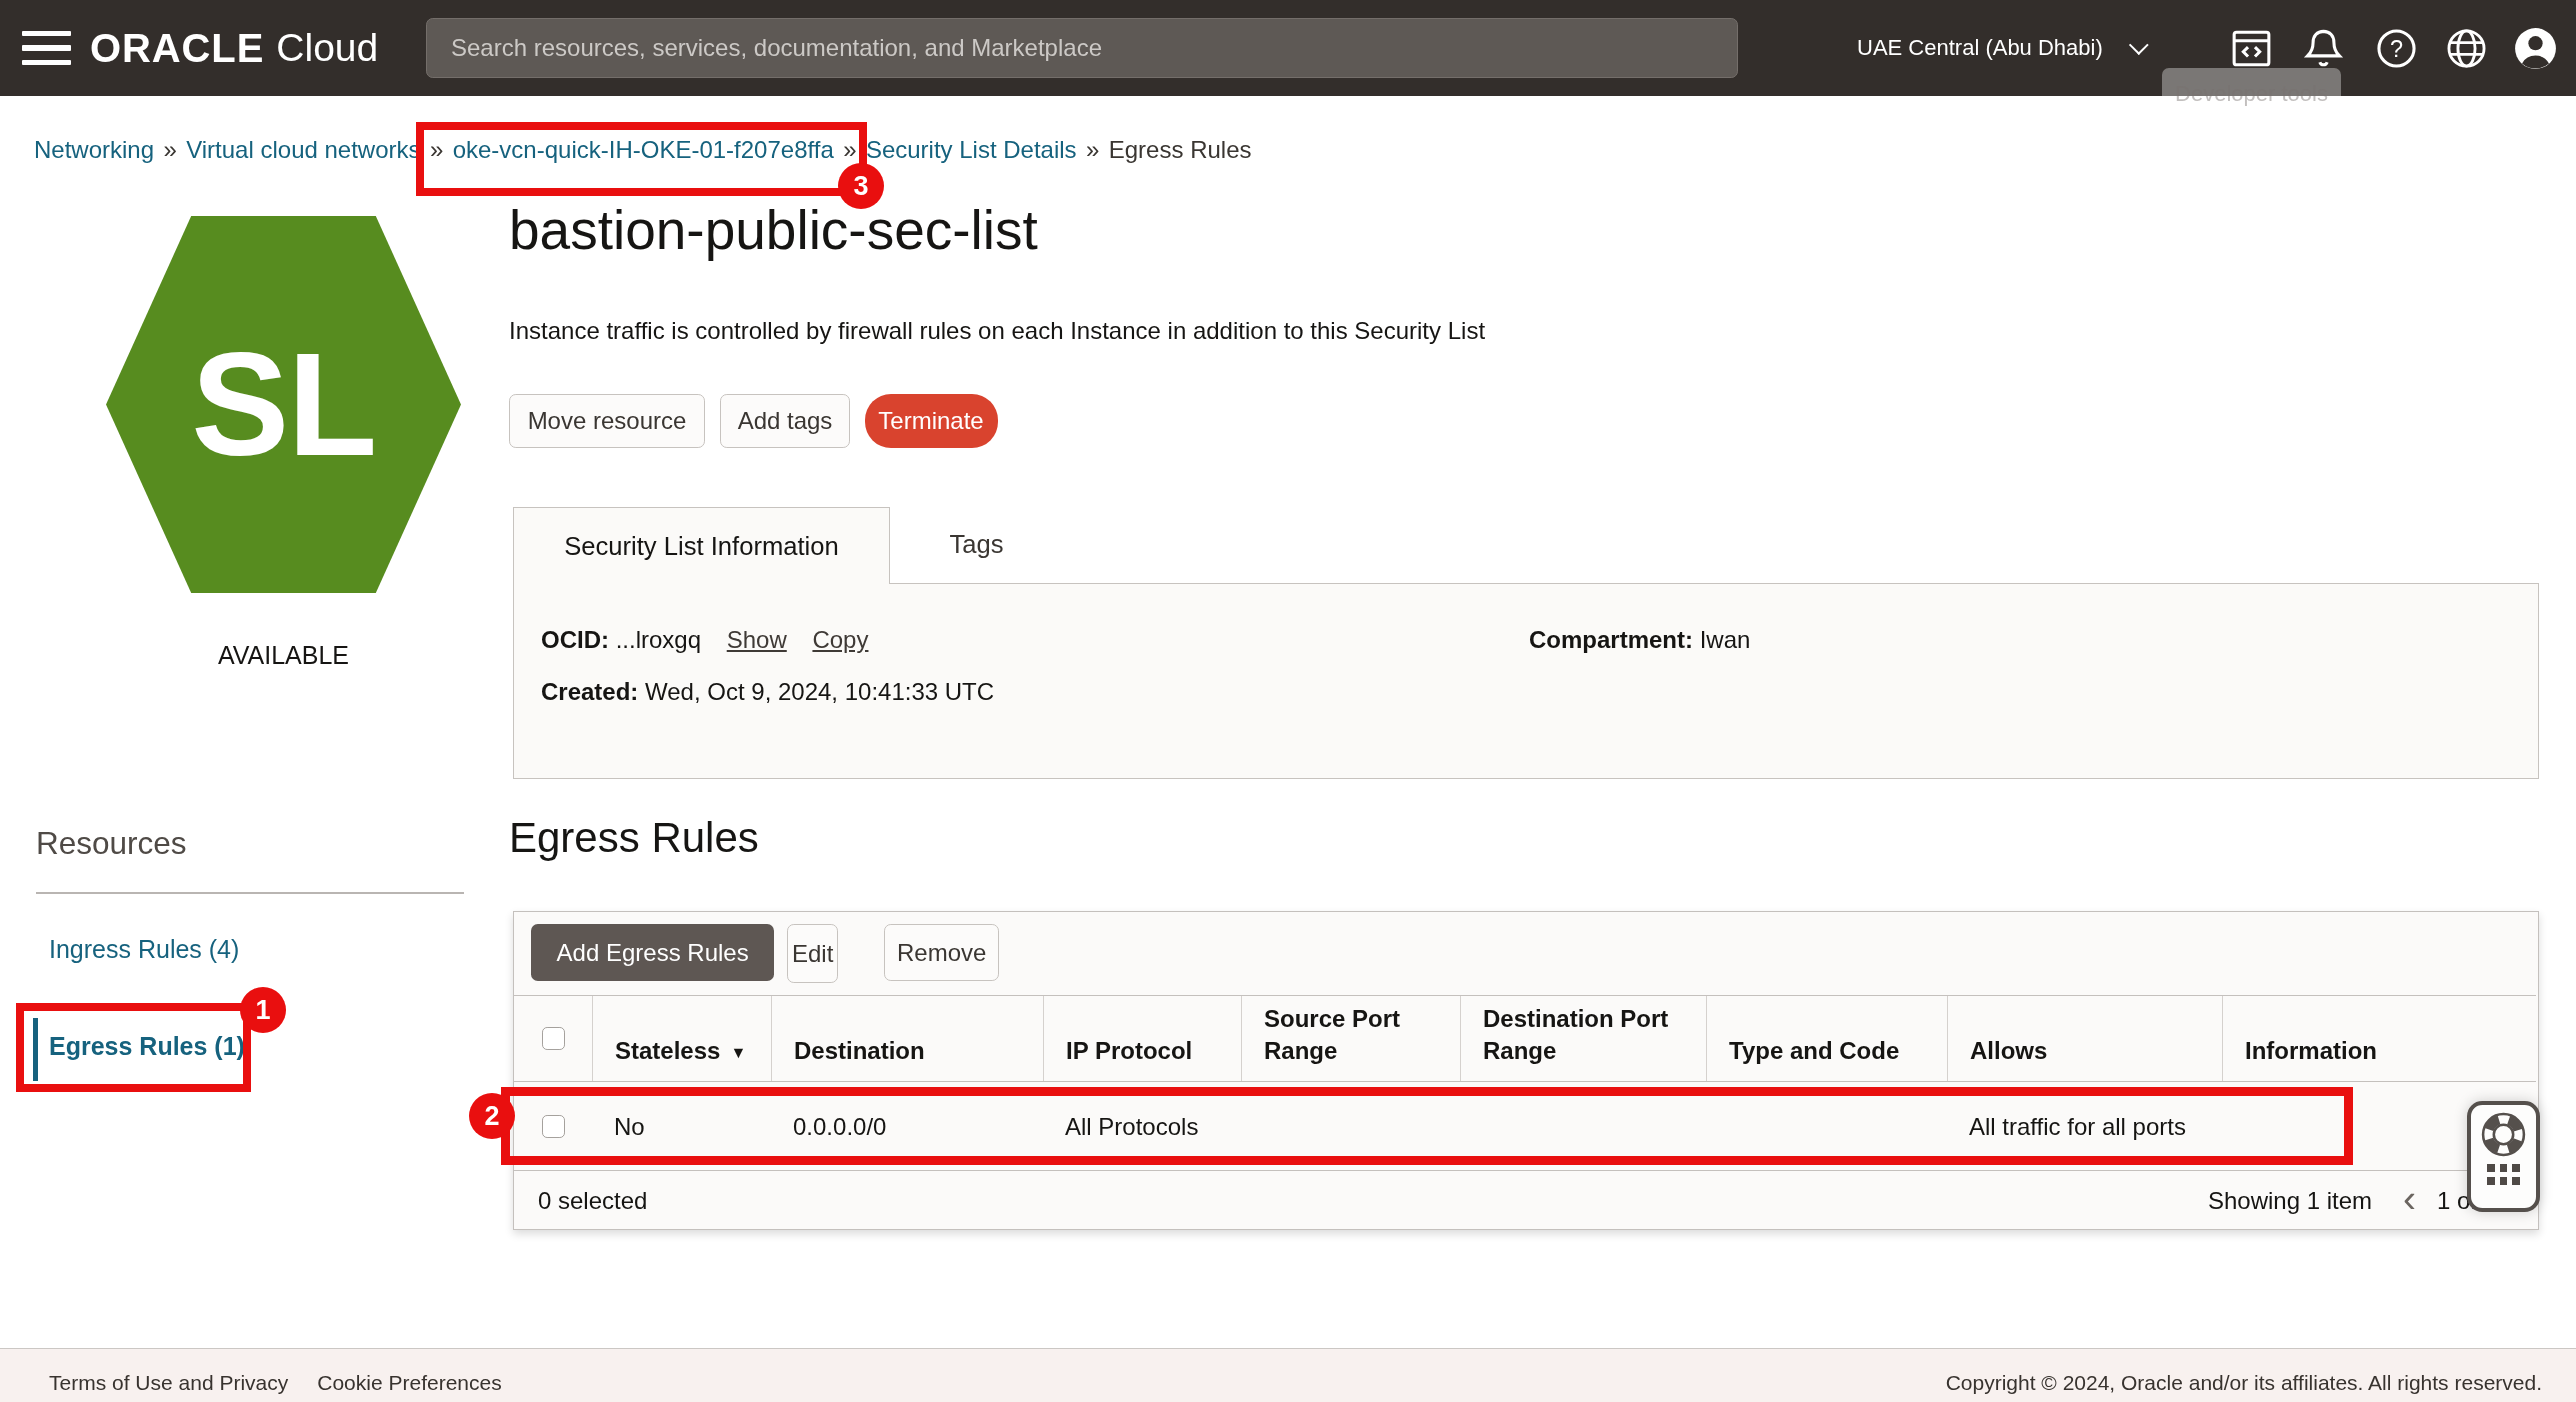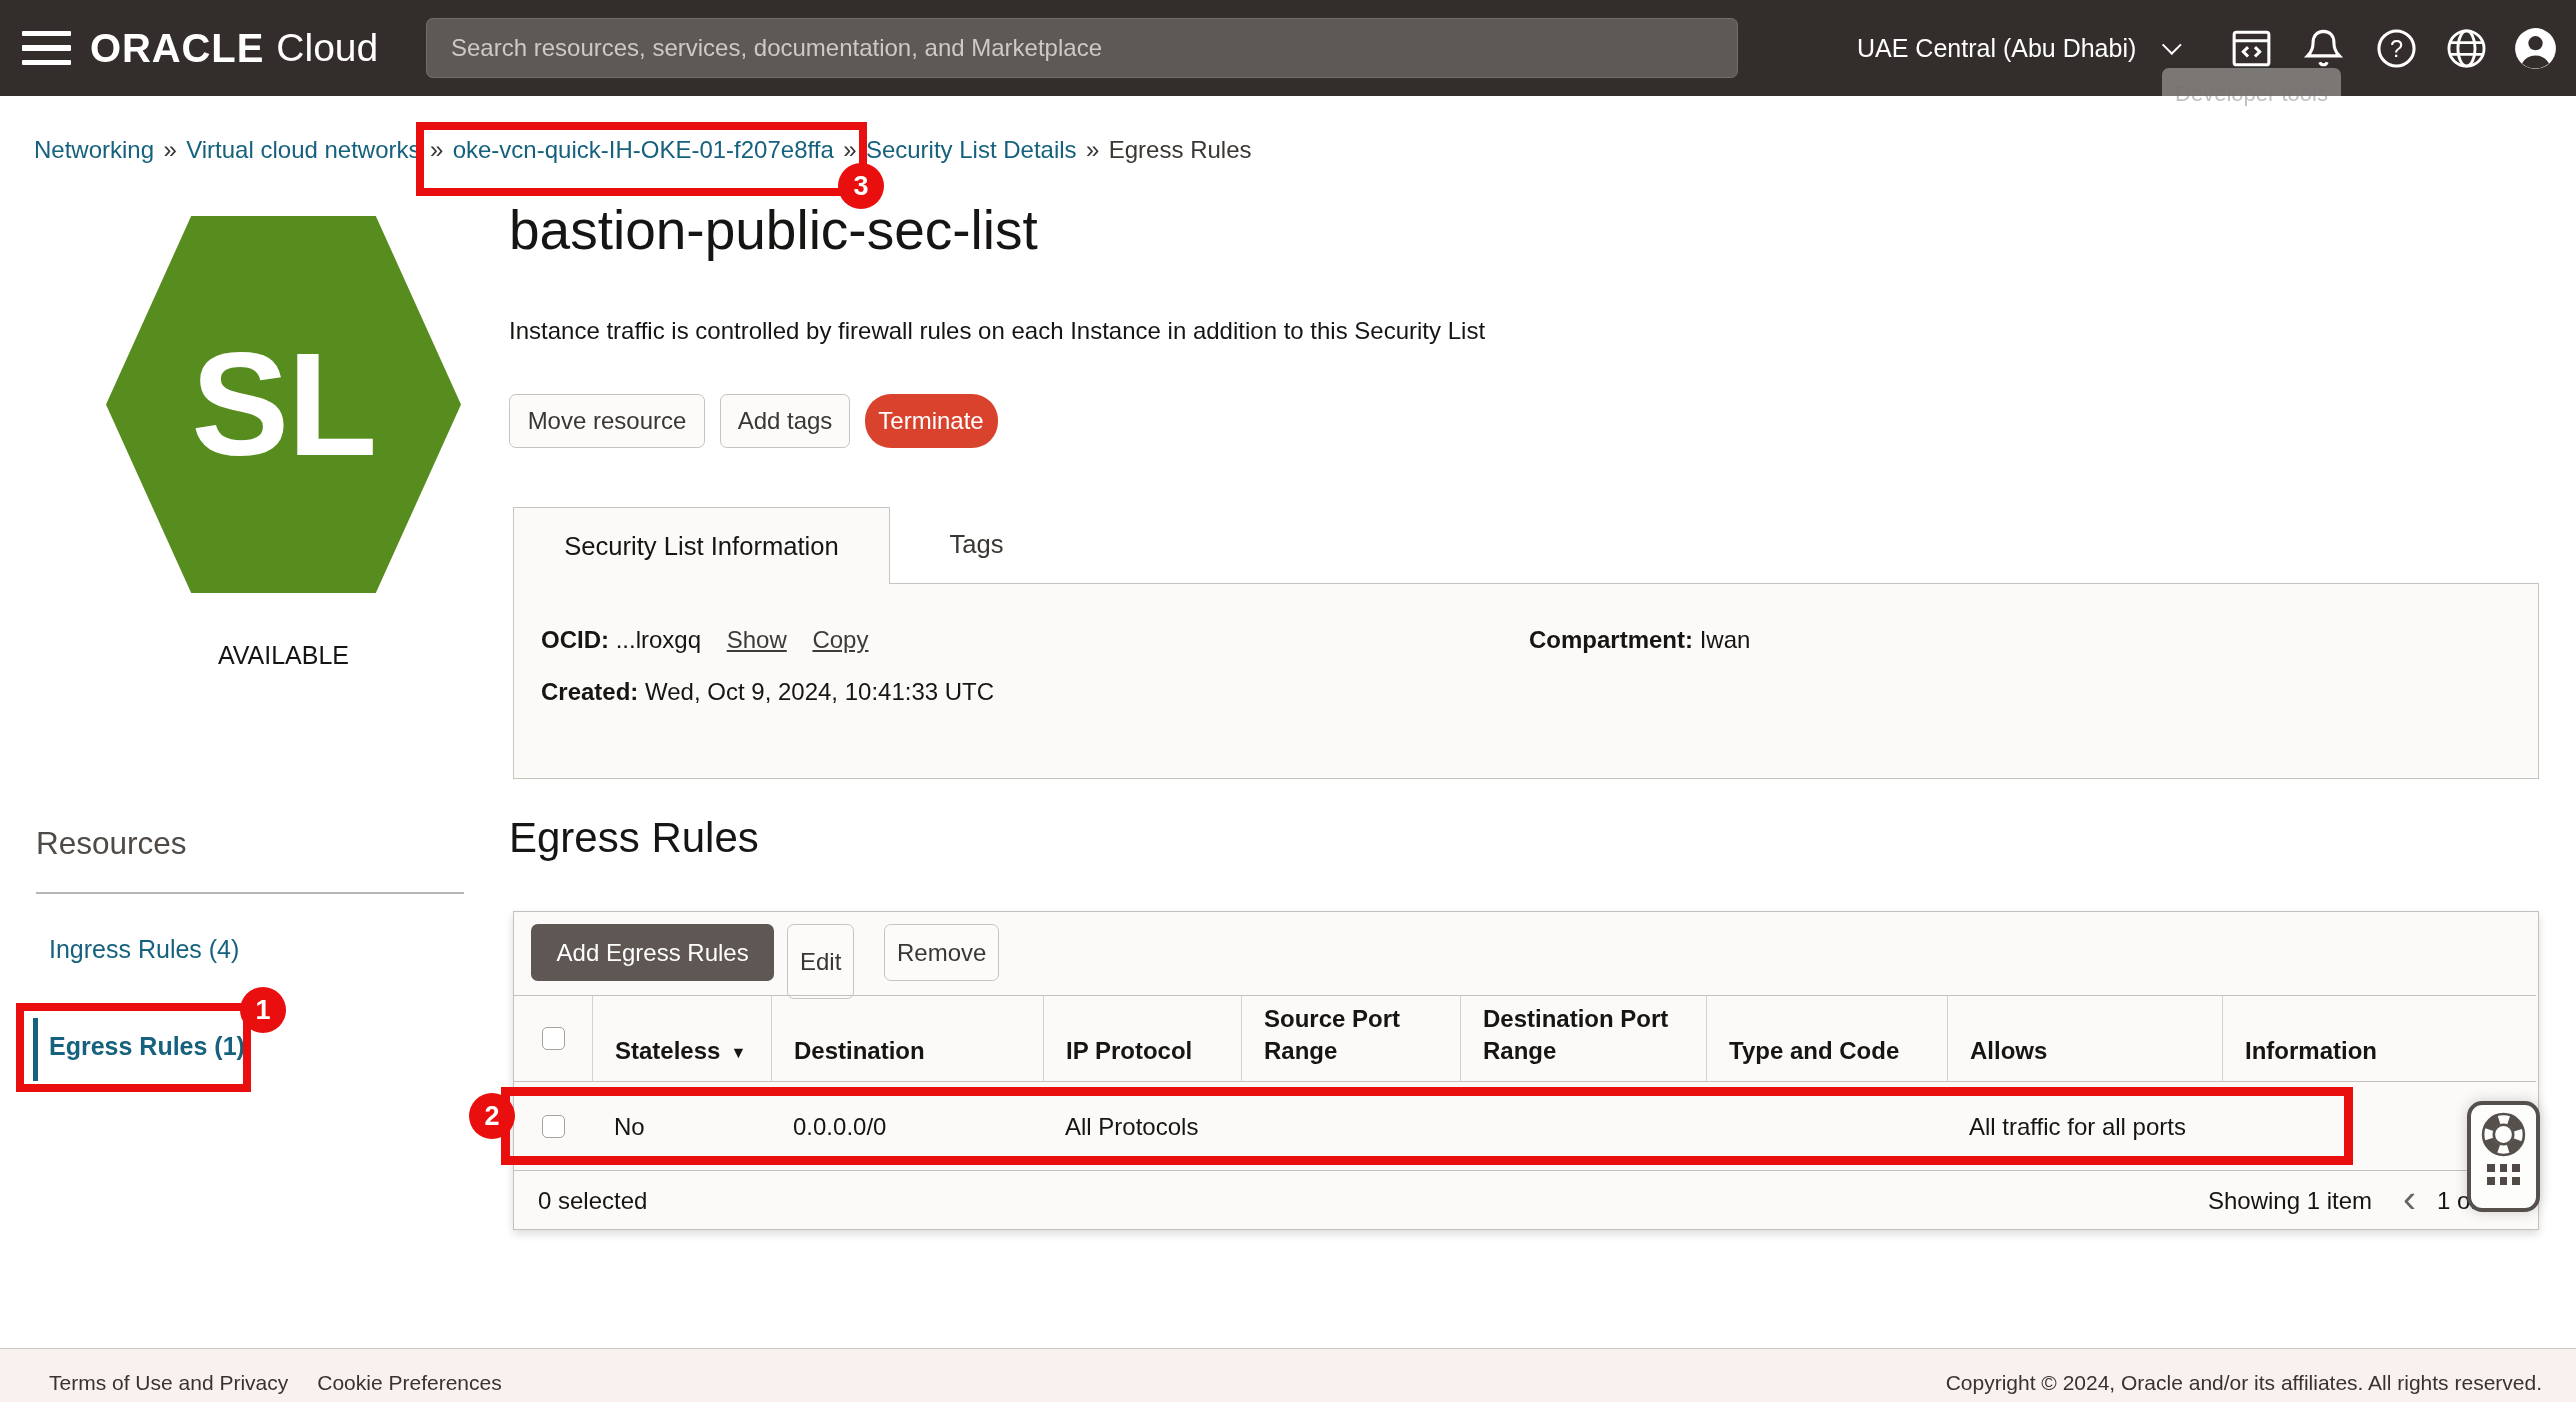--- a/index.html
+++ b/index.html
@@ -9,21 +9,21 @@
 
   
   .topbar { position:absolute; left:0; top:0; width:2576px; height:96px; background:#332e2b; }
   .hamburger { position:absolute; left:22px; top:31px; width:49px; height:36px; cursor:pointer; }
   .hamburger .bar { width:49px; height:5.1px; background:#fff; border-radius:0.9px; margin-bottom:9.4px; }
   .logo { position:absolute; left:90px; top:0; height:96px; display:flex; align-items:center; gap:12px; }
   .logo .oracle { color:#fff; font-size:40px; font-weight:700; letter-spacing:0.9px; }
   .logo .cloud { color:#fff; font-size:39px; font-weight:300; }
   .search { position:absolute; left:426px; top:18px; width:1312px; height:60px; background:#5e5955; border:0.9px solid #746e6a; border-radius:6.8px; color:#e8e6e4; font-size:24px; padding:0 24px; outline:none; }
   .search::placeholder { color:#ccc9c6; }
-  .region { position:absolute; left:1857px; top:0; height:96px; display:flex; align-items:center; gap:29px; color:#fff; font-size:25px; cursor:pointer; }
+  .region { position:absolute; left:1857px; top:0; height:96px; display:flex; align-items:center; gap:29px; color:#fff; font-size:22px; cursor:pointer; }
   .chev-down { width:13.6px; height:13.6px; border-right:2.6px solid #fff; border-bottom:2.6px solid #fff; transform:rotate(45deg); margin-top:-6.8px; }
   .tb-icon { position:absolute; top:24px; width:49px; height:49px; cursor:pointer; }
   .tooltip { position:absolute; left:2162px; top:68px; width:179px; height:51px; background:rgba(255,255,255,0.35); border-radius:6.8px; display:flex; align-items:center; justify-content:center; font-size:22px; color:rgba(120,114,110,0.45); z-index:40; }
 
   
   .breadcrumb { position:absolute; left:34px; top:136px; display:flex; align-items:center; gap:9.4px; font-size:24px; white-space:nowrap; }
   .bc-link { color:#16627e; cursor:pointer; }
   .bc-current { color:#3a3632; }
   .bc-sep { color:#3a3632; }
 
@@ -60,21 +60,21 @@
   .info-line { position:absolute; font-size:24px; color:#161513; }
   .info-line b { font-weight:700; }
   .info-link { color:#3f3a36; text-decoration:underline; cursor:pointer; margin-left:19px; }
 
   
   .section-heading { position:absolute; left:509px; top:814px; font-size:42px; font-weight:400; color:#161513; }
   .table-panel { position:absolute; left:513px; top:911px; width:2026px; height:319px; background:#fbfaf9; border:1.7px solid #c4c0bd; box-shadow:0 4.3px 8.5px rgba(0,0,0,0.14); }
   .toolbar { position:absolute; left:0; top:0; width:100%; height:83px; }
   .btn-dark { background:#5e5753; border:none; color:#fff; }
   .tb-add { position:absolute; left:17px; top:12px; height:57px; padding:0 25.6px; }
-  .tb-edit { position:absolute; left:273px; top:12px; height:75px; padding:0 12px; }
+  .tb-edit { position:absolute; left:273px; top:12px; height:59px; padding:0 4px; }
   .tb-remove { position:absolute; left:370px; top:12px; height:57px; padding:0 12px; }
 
   .thead { position:absolute; left:0; top:83px; width:2022px; height:87px; border-top:1.7px solid #c4c0bd; border-bottom:1.7px solid #c4c0bd;
            display:grid; grid-template-columns:78px 179px 272px 198px 219px 246px 241px 275px 315px; }
   .th { display:flex; align-items:flex-end; padding:0 20.4px 13.6px 22px; font-size:24px; font-weight:700; color:#161513; border-left:1.7px solid #d5d1ce; line-height:1.35; }
   .th.first { border-left:none; align-items:center; justify-content:center; padding:0; }
   .sort-arrow { font-size:16px; margin-left:10.2px; align-self:flex-end; margin-bottom:3.4px; cursor:pointer; }
   .trow { position:absolute; left:0; top:171px; width:2022px; height:88px; border-bottom:1.7px solid #c4c0bd;
           display:grid; grid-template-columns:78px 179px 272px 198px 219px 246px 241px 275px 315px; }
   .td { display:flex; align-items:center; padding:0 22px; font-size:24px; color:#161513; }

